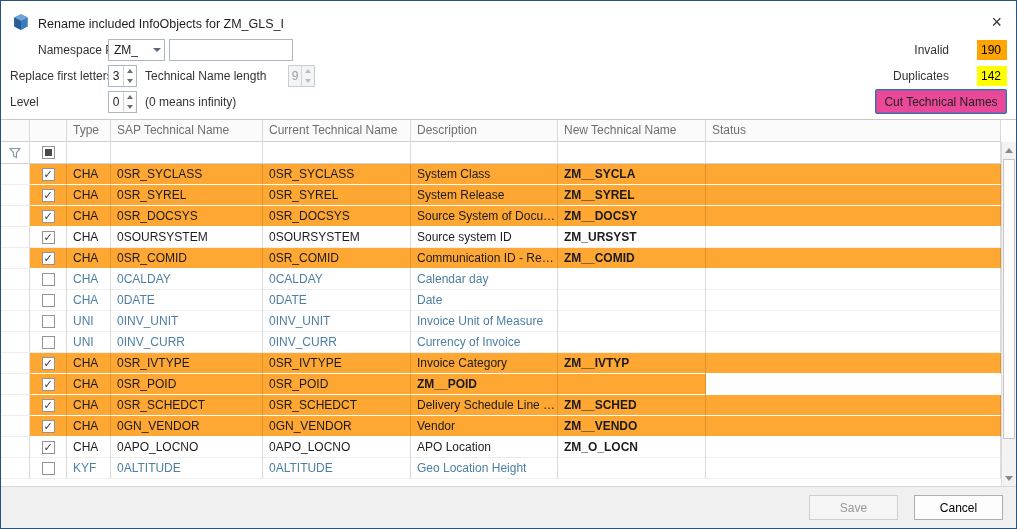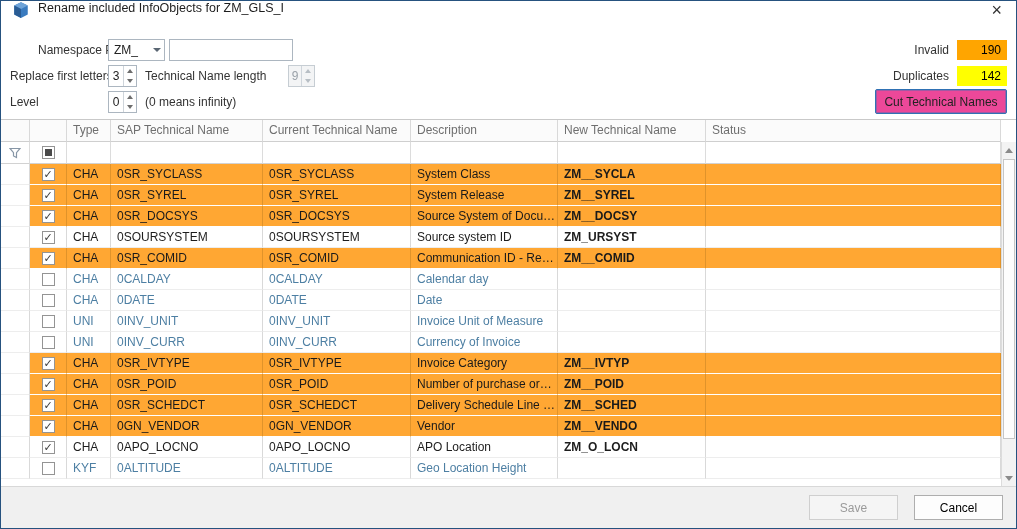--- a/index.html
+++ b/index.html
@@ -6,21 +6,21 @@
   html,body { background:#e8e8e8; }
   body { font-family:"Liberation Sans","DejaVu Sans",sans-serif; }
 
   .dialog{
     --hl:#FFA733;
     position:relative; width:1017px; height:529px; background:#fff;
     border:1px solid #26527f; overflow:hidden; font-size:12px; color:#222;
   }
 
   
-  .titlebar{ height:30px; display:flex; align-items:flex-start; padding:0 11px; background:#fff; }
+  .titlebar{ height:30px; display:flex; align-items:flex-end; padding:0 11px; background:#fff; }
   .appicon{ width:18px; height:18px; display:inline-flex; }
   .title{ margin-left:8px; font-size:12.5px; color:#1d1d1d; }
   .close{ margin-left:auto; font-size:18px; line-height:18px; color:#333; padding:0 3px; cursor:default; }
 
   
   .controls{ position:relative; height:88px; background:#fff; }
   .ctl-label{ position:absolute; line-height:22px; color:#333; white-space:nowrap; }
   .ctl-label.right{ text-align:right; }
 
   .combo{ position:absolute; left:107px; top:8px; width:57px; height:22px; border:1px solid #acb6c0; background:#fff; display:flex; align-items:center; }
@@ -37,21 +37,21 @@
   .spin{ position:absolute; height:22px; border:1px solid #acb6c0; background:#fff; display:flex; }
   .spin-val{ flex:1; text-align:center; line-height:20px; }
   .spin-btns{ width:13px; display:flex; flex-direction:column; border-left:1px solid #cfd5db; }
   .sb{ flex:1; display:flex; align-items:center; justify-content:center; }
   .sb.up::after{ content:''; border-left:3px solid transparent; border-right:3px solid transparent; border-bottom:4px solid #6d6d6d; }
   .sb.dn::after{ content:''; border-left:3px solid transparent; border-right:3px solid transparent; border-top:4px solid #6d6d6d; }
   .spin.disabled{ background:#f3f4f5; color:#9aa1a8; border-color:#c6cdd3; }
   .spin.disabled .sb.up::after{ border-bottom-color:#b7bec4; }
   .spin.disabled .sb.dn::after{ border-top-color:#b7bec4; }
 
-  .badge{ position:absolute; width:50px; height:20px; line-height:20px; text-align:right; padding-right:6px; color:#000; }
+  .badge{ position:absolute; width:30px; height:20px; line-height:20px; text-align:right; padding-right:6px; color:#000; }
   .badge-invalid{ right:9px; top:9px; background:#FFA500; }
   .badge-dup{ right:9px; top:35px; background:#FFFF00; }
 
   
   .table-wrap{ position:absolute; top:118px; left:0; right:0; bottom:42px; border-top:1px solid #c9c9c9; background:#fff; overflow:hidden; }
   .grid{ margin-right:15px; }
   .grid-row{ display:grid; grid-template-columns:29px 37px 44px 152px 148px 147px 148px 1fr; }
 
   .hrow{ height:22px; background:#fbfbfb; }
   .hcell{ border-right:1px solid #d9d9d9; border-bottom:1px solid #cfcfcf; color:#6f6f6f; line-height:21px; padding-left:6px; white-space:nowrap; overflow:hidden; }
@@ -295,21 +295,20 @@
             <div class="cell c-status"></div>
           </div>
           <div class="grid-row trow hl">
             <div class="cell c-rowicon"></div>
             <div class="cell c-check">
               <span class="cb on"></span>
             </div>
             <div class="cell c-type">CHA</div>
             <div class="cell c-sap">0SR_POID</div>
             <div class="cell c-current">0SR_POID</div>
-            <div class="cell c-desc">Number of purchase order</div>
             <div class="cell c-new">ZM__POID</div>
             <div class="cell c-status"></div>
           </div>
           <div class="grid-row trow hl">
             <div class="cell c-rowicon"></div>
             <div class="cell c-check">
               <span class="cb on"></span>
             </div>
             <div class="cell c-type">CHA</div>
             <div class="cell c-sap">0SR_SCHEDCT</div>

